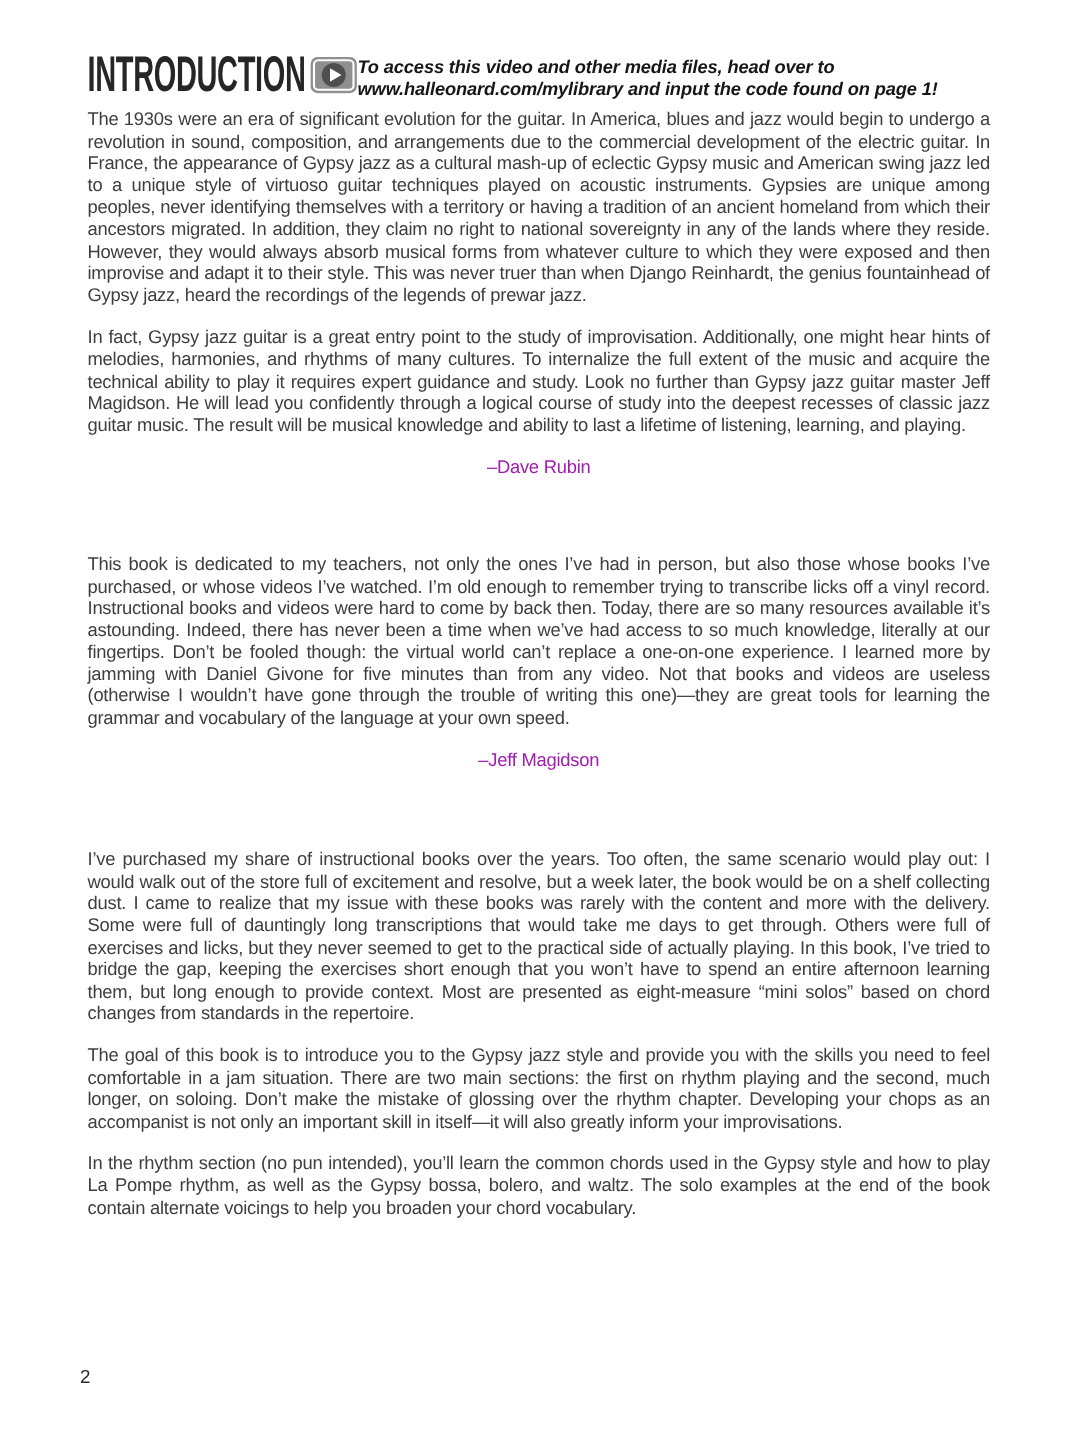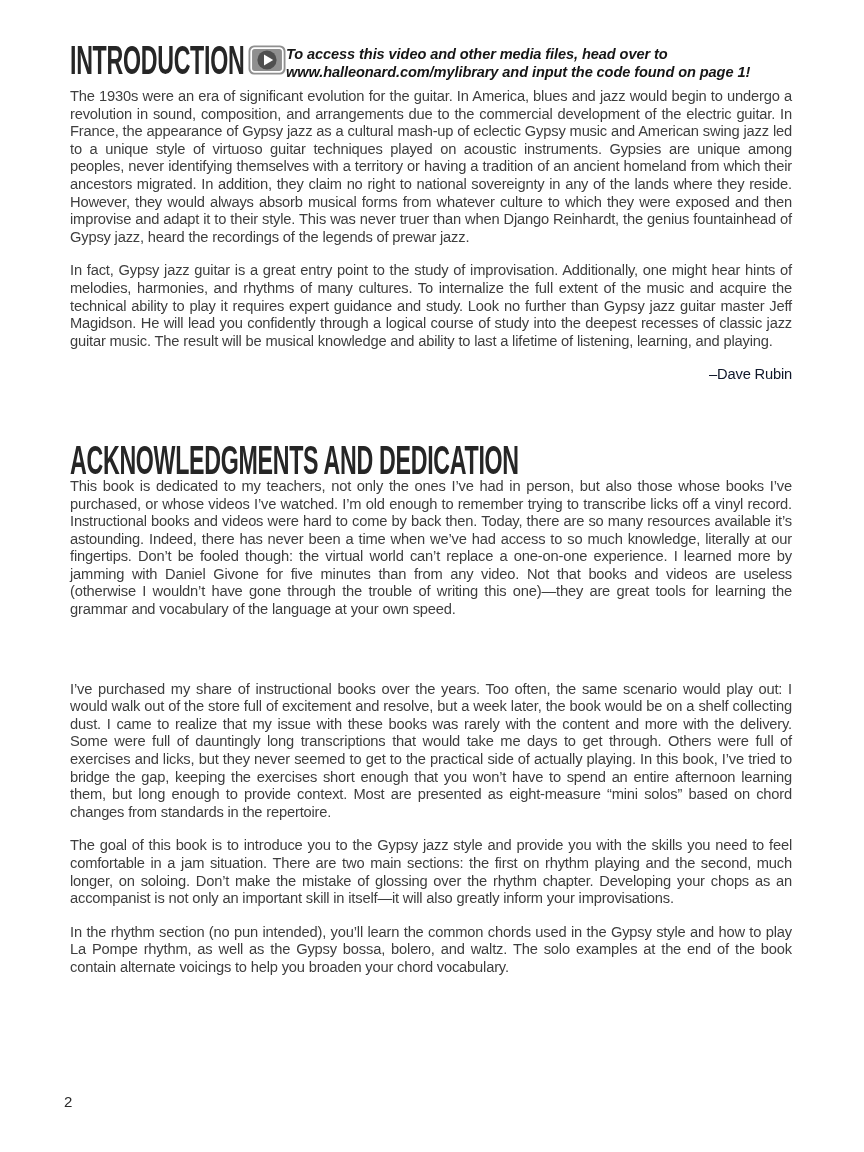--- a/index.html
+++ b/index.html
@@ -51,22 +51,22 @@
     letter-spacing: -0.18px;
     color: #3e3e3e;
     text-align: justify;
   }
   p.first { margin-top: 8px; }
   p.sig {
     margin: 0;
     font-size: 14.7px;
     line-height: 17.6px;
     letter-spacing: -0.18px;
-    color: #0f172a;
-    text-align: right;
+    color: #a21caf;
+    text-align: center;
   }
   .sect2 { margin-top: 60px; }
   .sect3 { margin-top: 62px; }
   .after-h { margin-top: 6px; }
   .pagenum {
     position: absolute;
     left: 64px; top: 1093px;
     font-size: 15px;
     color: #2a2a2a;
   }
@@ -93,24 +93,22 @@
         <div>To access this video and other media files, head over to</div>
         <div>www.halleonard.com/mylibrary and input the code found on page 1!</div>
       </div>
     </div>
     <p class="body first">The 1930s were an era of significant evolution for the guitar. In America, blues and jazz would begin to undergo a revolution in sound, composition, and arrangements due to the commercial development of the electric guitar. In France, the appearance of Gypsy jazz as a cultural mash-up of eclectic Gypsy music and American swing jazz led to a unique style of virtuoso guitar techniques played on acoustic instruments. Gypsies are unique among peoples, never identifying themselves with a territory or having a tradition of an ancient homeland from which their ancestors migrated. In addition, they claim no right to national sovereignty in any of the lands where they reside. However, they would always absorb musical forms from whatever culture to which they were exposed and then improvise and adapt it to their style. This was never truer than when Django Reinhardt, the genius fountainhead of Gypsy jazz, heard the recordings of the legends of prewar jazz.</p>
     <p class="body">In fact, Gypsy jazz guitar is a great entry point to the study of improvisation. Additionally, one might hear hints of melodies, harmonies, and rhythms of many cultures. To internalize the full extent of the music and acquire the technical ability to play it requires expert guidance and study. Look no further than Gypsy jazz guitar master Jeff Magidson. He will lead you confidently through a logical course of study into the deepest recesses of classic jazz guitar music. The result will be musical knowledge and ability to last a lifetime of listening, learning, and playing.</p>
     <p class="sig">–Dave Rubin</p>
   </section>
 
   <section class="sect2">
-    <div class="h2block">
-      <span class="cond-heading">ACKNOWLEDGMENTS AND DEDICATION</span>
-    </div>
     <p class="body">This book is dedicated to my teachers, not only the ones I’ve had in person, but also those whose books I’ve purchased, or whose videos I’ve watched. I’m old enough to remember trying to transcribe licks off a vinyl record. Instructional books and videos were hard to come by back then. Today, there are so many resources available it’s astounding. Indeed, there has never been a time when we’ve had access to so much knowledge, literally at our fingertips. Don’t be fooled though: the virtual world can’t replace a one-on-one experience. I learned more by jamming with Daniel Givone for five minutes than from any video. Not that books and videos are useless (otherwise I wouldn’t have gone through the trouble of writing this one)—they are great tools for learning the grammar and vocabulary of the language at your own speed.</p>
+    <p class="sig">–Jeff Magidson</p>
   </section>
 
   <section class="sect3">
     <p class="body first after-h">I’ve purchased my share of instructional books over the years. Too often, the same scenario would play out: I would walk out of the store full of excitement and resolve, but a week later, the book would be on a shelf collecting dust. I came to realize that my issue with these books was rarely with the content and more with the delivery. Some were full of dauntingly long transcriptions that would take me days to get through. Others were full of exercises and licks, but they never seemed to get to the practical side of actually playing. In this book, I’ve tried to bridge the gap, keeping the exercises short enough that you won’t have to spend an entire afternoon learning them, but long enough to provide context. Most are presented as eight-measure “mini solos” based on chord changes from standards in the repertoire.</p>
     <p class="body">The goal of this book is to introduce you to the Gypsy jazz style and provide you with the skills you need to feel comfortable in a jam situation. There are two main sections: the first on rhythm playing and the second, much longer, on soloing. Don’t make the mistake of glossing over the rhythm chapter. Developing your chops as an accompanist is not only an important skill in itself—it will also greatly inform your improvisations.</p>
     <p class="body">In the rhythm section (no pun intended), you’ll learn the common chords used in the Gypsy style and how to play La Pompe rhythm, as well as the Gypsy bossa, bolero, and waltz. The solo examples at the end of the book contain alternate voicings to help you broaden your chord vocabulary.</p>
   </section>
 
   <div class="pagenum">2</div>
 </div>

